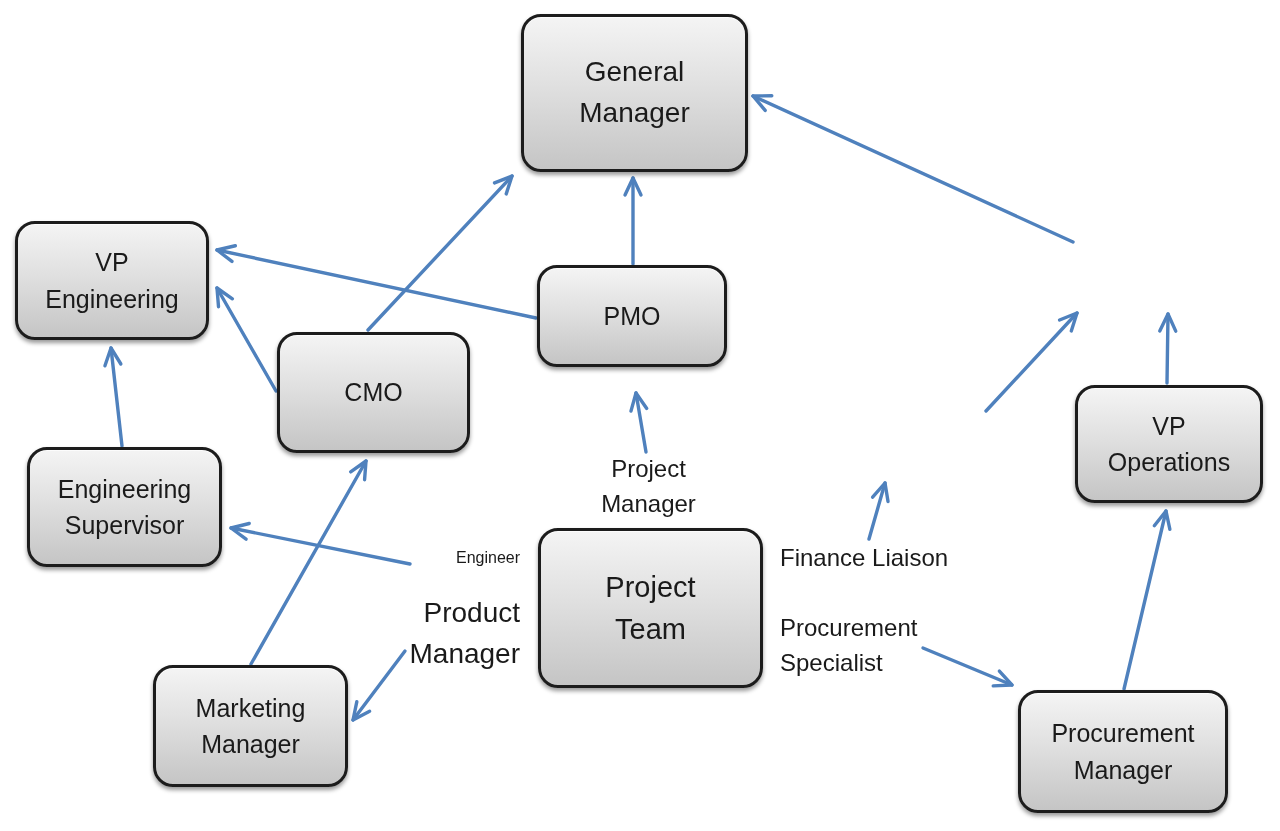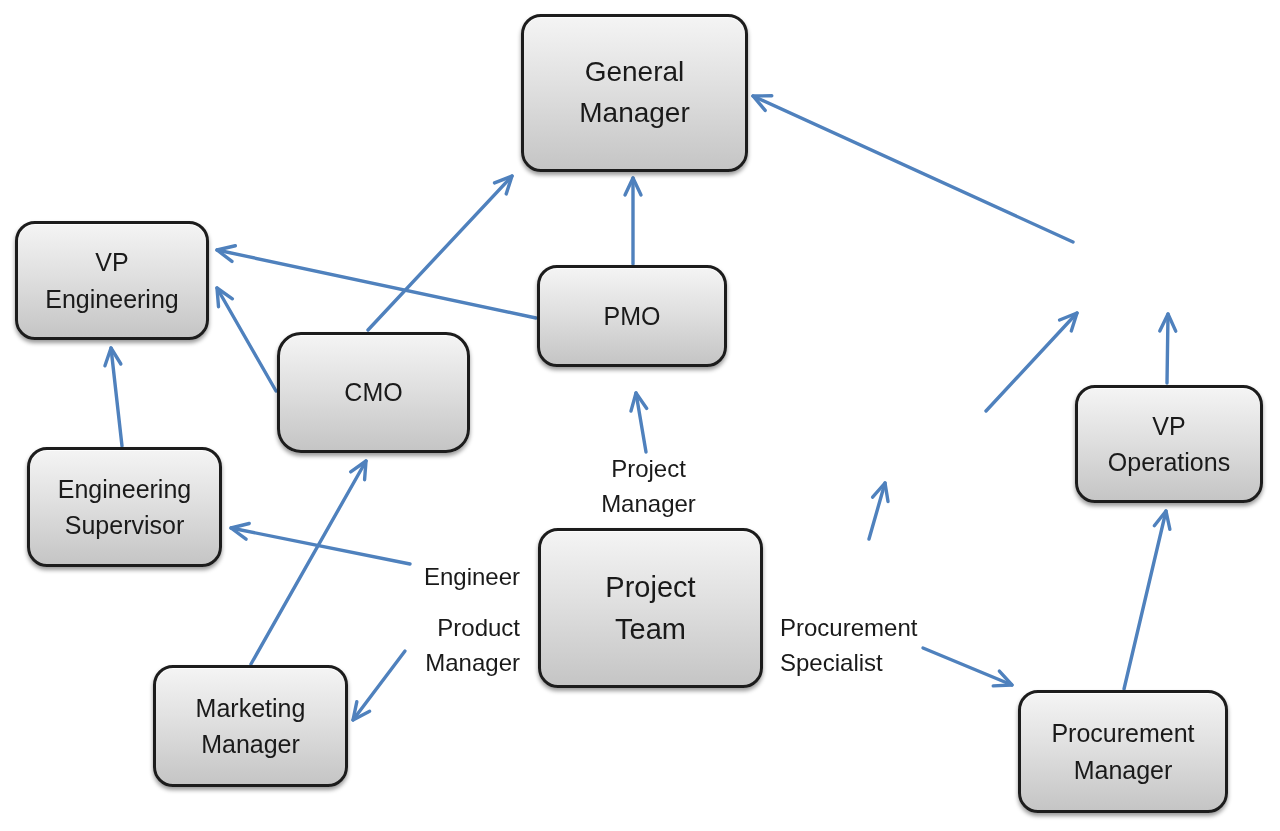--- a/index.html
+++ b/index.html
@@ -84,32 +84,33 @@
       <line x1="869" y1="539" x2="885" y2="483" marker-end="url(#ah)"></line>
       <line x1="986" y1="411" x2="1077" y2="313" marker-end="url(#ah)"></line>
       <line x1="1167" y1="383" x2="1168" y2="314" marker-end="url(#ah)"></line>
       <line x1="1124" y1="689" x2="1166" y2="511" marker-end="url(#ah)"></line>
       <line x1="923" y1="648" x2="1012" y2="685" marker-end="url(#ah)"></line>
     </svg>
 <div class="node box" style="left: 521px; top: 14px; width: 227px; height: 158px; font-size: 28px;"><span>General
 Manager</span></div>
     <div class="node box" style="left: 15px; top: 221px; width: 194px; height: 119px; font-size: 25px;"><span>VP
 Engineering</span></div>
-    <div class="node box" style="left: 277px; top: 332px; width: 193px; height: 121px; font-size: 25px; border-radius: 24px;"><span>CMO</span></div>
+    <div class="node box" style="left: 277px; top: 332px; width: 193px; height: 121px; font-size: 25px;"><span>CMO</span></div>
     <div class="node box" style="left: 537px; top: 265px; width: 190px; height: 102px; font-size: 25px;"><span>PMO</span></div>
     <div class="node box" style="left: 1075px; top: 385px; width: 188px; height: 118px; font-size: 25px;"><span>VP
 Operations</span></div>
     <div class="node box" style="left: 27px; top: 447px; width: 195px; height: 120px; font-size: 25px;"><span>Engineering
 Supervisor</span></div>
     <div class="node box" style="left: 153px; top: 665px; width: 195px; height: 122px; font-size: 25px;"><span>Marketing
 Manager</span></div>
     <div class="node box" style="left: 538px; top: 528px; width: 225px; height: 160px; font-size: 29px;"><span>Project
 Team</span></div>
     <div class="node box" style="left: 1018px; top: 690px; width: 210px; height: 123px; font-size: 25px;"><span>Procurement
 Manager</span></div>
     <div class="node text align-center" style="left: 586px; top: 452px; width: 125px; height: 70px; font-size: 24px;"><span>Project
 Manager</span></div>
-    <div class="node text align-right" style="left: 400px; top: 560px; width: 120px; height: 30px; font-size: 24px;"><span>Engineer</span></div>
-    <div class="node text align-right" style="left: 400px; top: 611px; width: 120px; height: 70px; font-size: 24px;"><span>Product
+    <div class="node text align-right" style="left: 400px; top: 546px; width: 120px; height: 30px; font-size: 16px;"><span>Engineer</span></div>
+    <div class="node text align-right" style="left: 400px; top: 593px; width: 120px; height: 70px; font-size: 28px;"><span>Product
 Manager</span></div>
+    <div class="node text align-left" style="left: 780px; top: 541px; width: 195px; height: 30px; font-size: 24px;"><span>Finance Liaison</span></div>
     <div class="node text align-left" style="left: 780px; top: 611px; width: 175px; height: 70px; font-size: 24px;"><span>Procurement
 Specialist</span></div>
   </div>
 
 </body></html>

